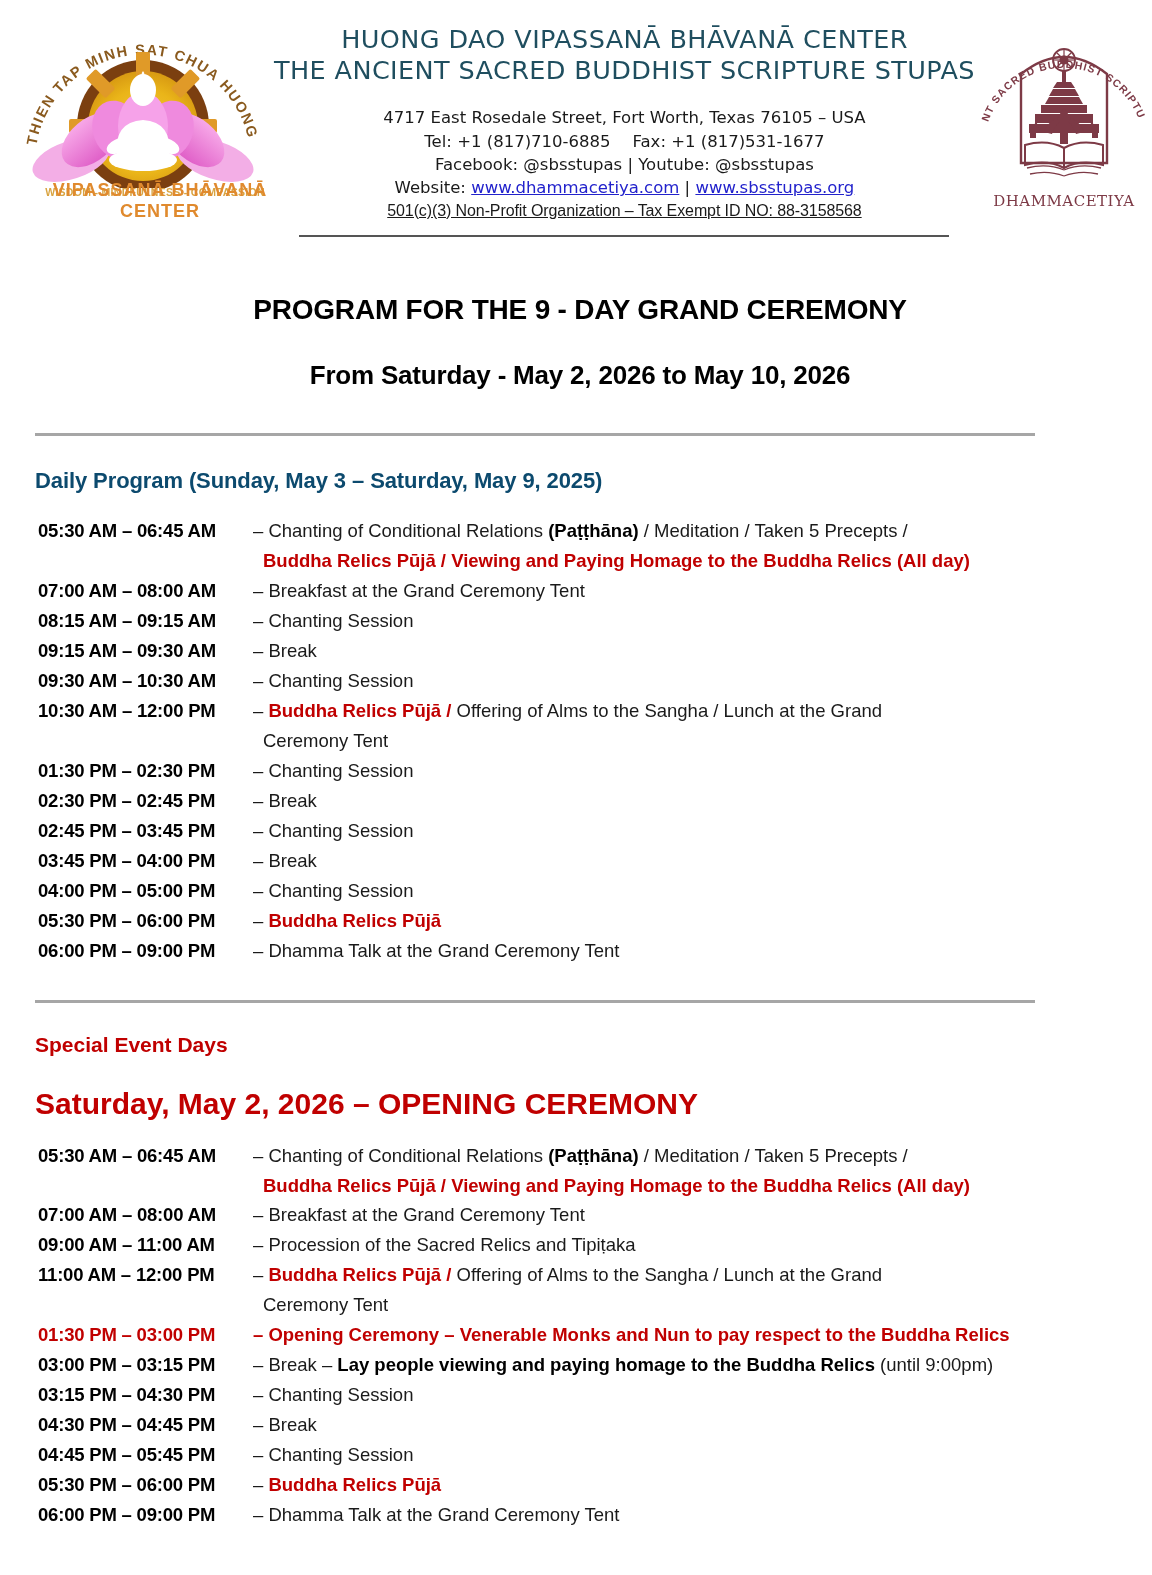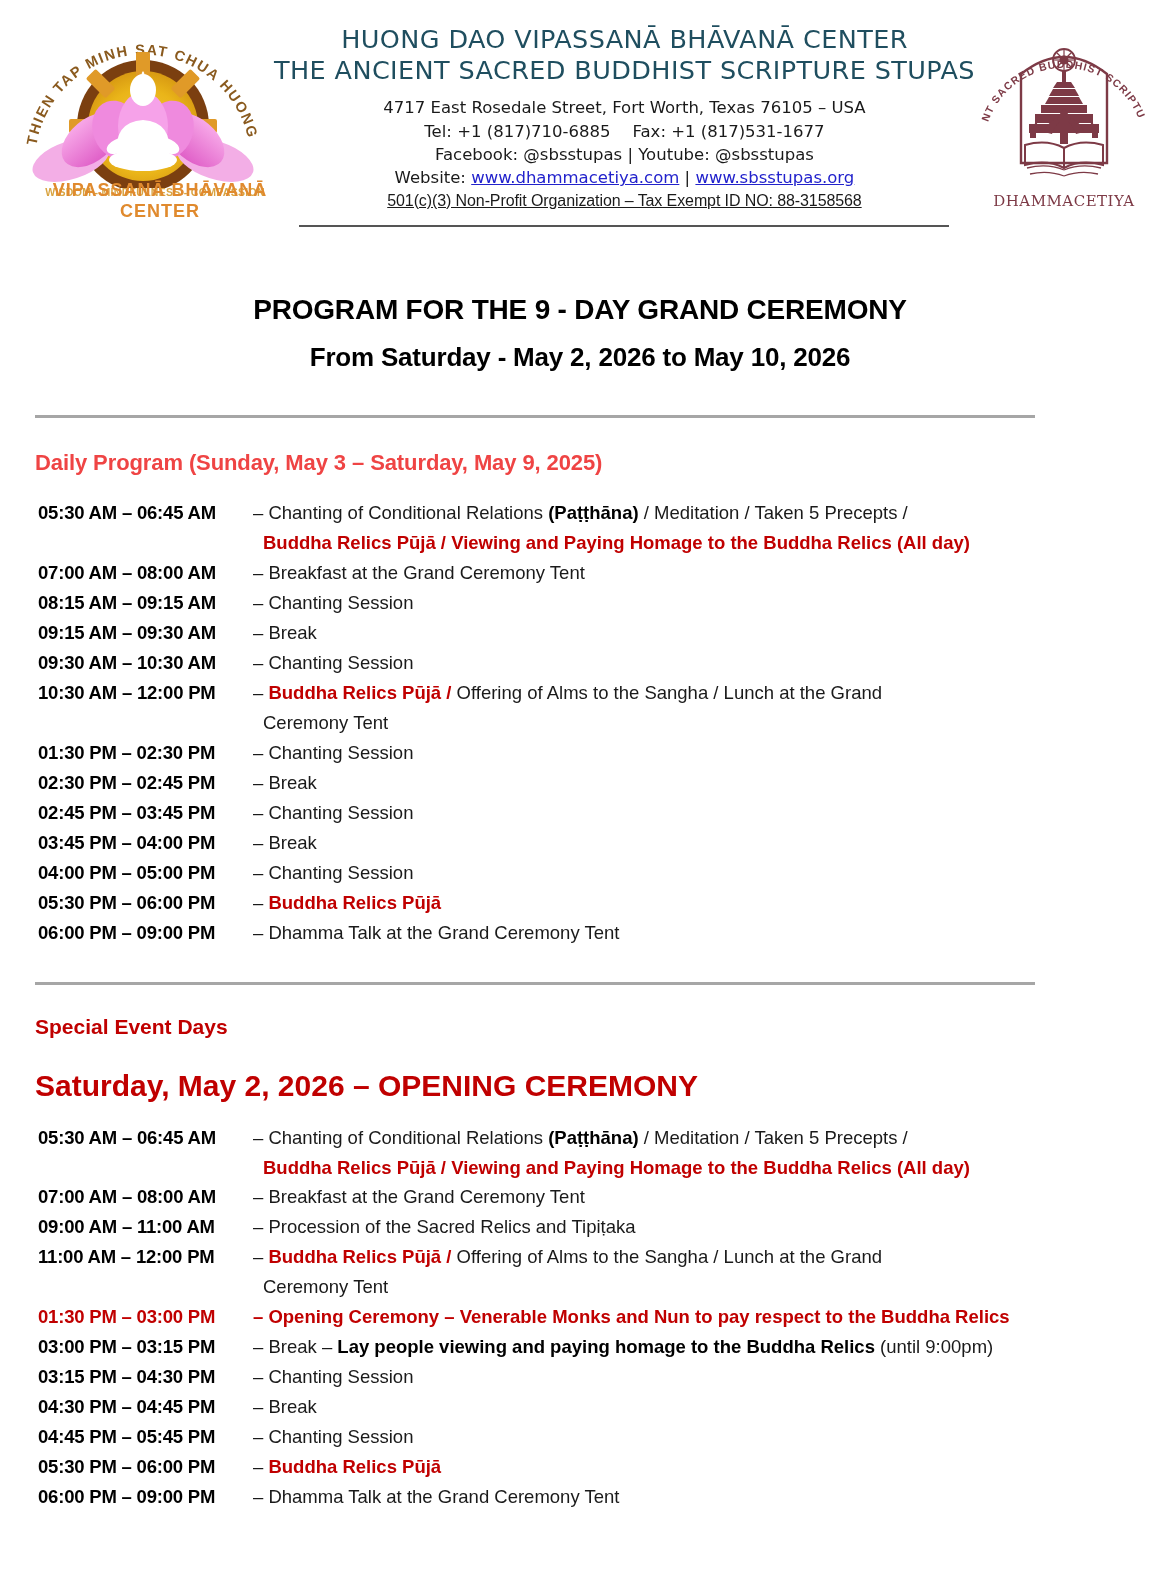--- a/index.html
+++ b/index.html
@@ -44,21 +44,21 @@
     font-family: "DejaVu Sans", sans-serif;
     font-size: 25.5px;
     font-weight: 400;
     letter-spacing: 0.4px;
     line-height: 1.22;
     white-space: nowrap;
   }
   .org-title.line2 { font-size: 25.5px; }
 
   .addr-block {
-    margin-top: 10px;
+    margin-top: 20px;
     color: #1a1a1a;
     font-family: "DejaVu Sans", sans-serif;
     font-size: 16.5px;
     line-height: 1.42;
   }
   .addr-line { white-space: nowrap; }
   .addr-line .lnk {
     color: #2222cc;
     text-decoration: underline;
   }
@@ -120,38 +120,38 @@
     font-size: 28px;
     font-weight: 700;
     color: #000000;
     letter-spacing: -0.2px;
   }
   .sub-title {
     font-family: "Liberation Sans", sans-serif;
     font-size: 26px;
     font-weight: 700;
     color: #000000;
-    margin-top: 16px;
+    margin-top: 34px;
     letter-spacing: -0.2px;
   }
 
   .section-rule {
     width: 1000px;
     height: 3px;
     background: #a6a6a6;
     margin: 42px 0 0 35px;
   }
 
   
   .section { padding: 0 0 0 35px; }
   .section-heading {
     font-family: "Liberation Sans", sans-serif;
     font-size: 22px;
     font-weight: 700;
-    color: #ef4444;
+    color: #0c4a6e;
     margin: 32px 0 22px 0;
     letter-spacing: -0.1px;
   }
   .heading-red-small {
     font-family: "Liberation Sans", sans-serif;
     font-size: 21px;
     font-weight: 700;
     color: #c00000;
     margin: 30px 0 0 0;
   }

